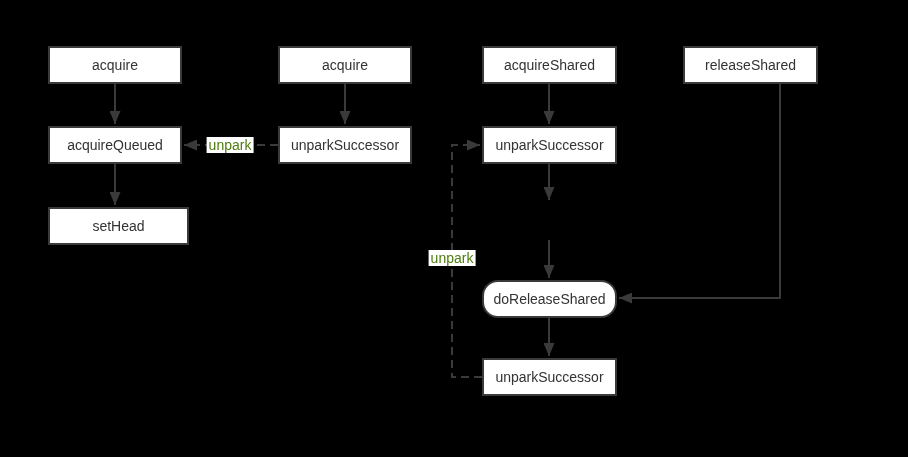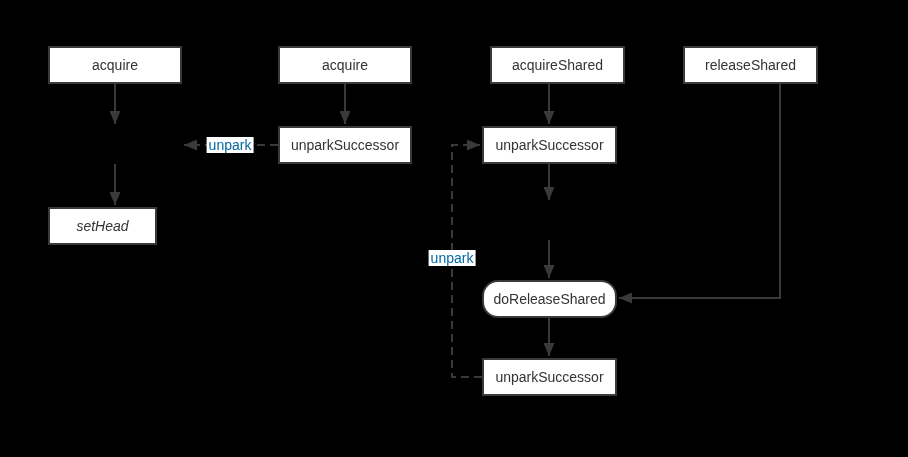--- a/index.html
+++ b/index.html
@@ -28,21 +28,21 @@
     align-items: center;
     justify-content: center;
     text-align: center;
     padding: 0 7px;
     word-break: break-all;
   }
   .edge-label {
     position: absolute;
     transform: translate(-50%, -50%);
     background: #ffffff;
-    color: #0369a1;
+    color: #4d7c0f;
     font-size: 14px;
     line-height: 16px;
     padding: 0 2px;
     white-space: nowrap;
   }
 </style>
 </head>
 <body>
 
 <div class="stage">
@@ -62,27 +62,28 @@
     <path d="M549 240 V278" stroke="#3a3a3a" stroke-width="2" fill="none" marker-end="url(#arrow)"></path>
     <path d="M549 318 V356" stroke="#3a3a3a" stroke-width="2" fill="none" marker-end="url(#arrow)"></path>
     <path d="M780 84 V298 H619" stroke="#3a3a3a" stroke-width="2" fill="none" marker-end="url(#arrow)"></path>
 
     <path d="M278 145 H184" stroke="#3a3a3a" stroke-width="2" stroke-dasharray="8 5" fill="none" marker-end="url(#arrow)"></path>
     <path d="M482 377 H452 V145 H480" stroke="#3a3a3a" stroke-width="2" stroke-dasharray="8 5" fill="none" marker-end="url(#arrow)"></path>
   </svg>
 
   <div class="node" style="left:48px;  top:46px;  width:134px; height:38px;">acquire</div>
   <div class="node" style="left:278px; top:46px;  width:134px; height:38px;">acquire</div>
-  <div class="node" style="left:482px; top:46px;  width:135px; height:38px;margin-left:8px;">acquireShared</div>
+  <div class="node" style="left:482px; top:46px;  width:135px; height:38px;">acquireShared</div>
   <div class="node" style="left:683px; top:46px;  width:135px; height:38px;">releaseShared</div>
 
+  <div class="node" style="left:48px;  top:126px; width:134px; height:38px;">acquireQueued</div>
   <div class="node" style="left:278px; top:126px; width:134px; height:38px;">unparkSuccessor</div>
   <div class="node" style="left:482px; top:126px; width:135px; height:38px;">unparkSuccessor</div>
 
-  <div class="node" style="left:48px;  top:207px; width:109px; height:38px;font-style:italic;">setHead</div>
+  <div class="node" style="left:48px;  top:207px; width:141px; height:38px;">setHead</div>
 
   <div class="node" style="left:482px; top:280px; width:135px; height:38px;border-radius:16px;">doReleaseShared</div>
   <div class="node" style="left:482px; top:358px; width:135px; height:38px;">unparkSuccessor</div>
 
   <span class="edge-label" style="left:230px; top:145px;">unpark</span>
   <span class="edge-label" style="left:452px; top:258px;">unpark</span>
 
 </div>
 
 </body></html>

